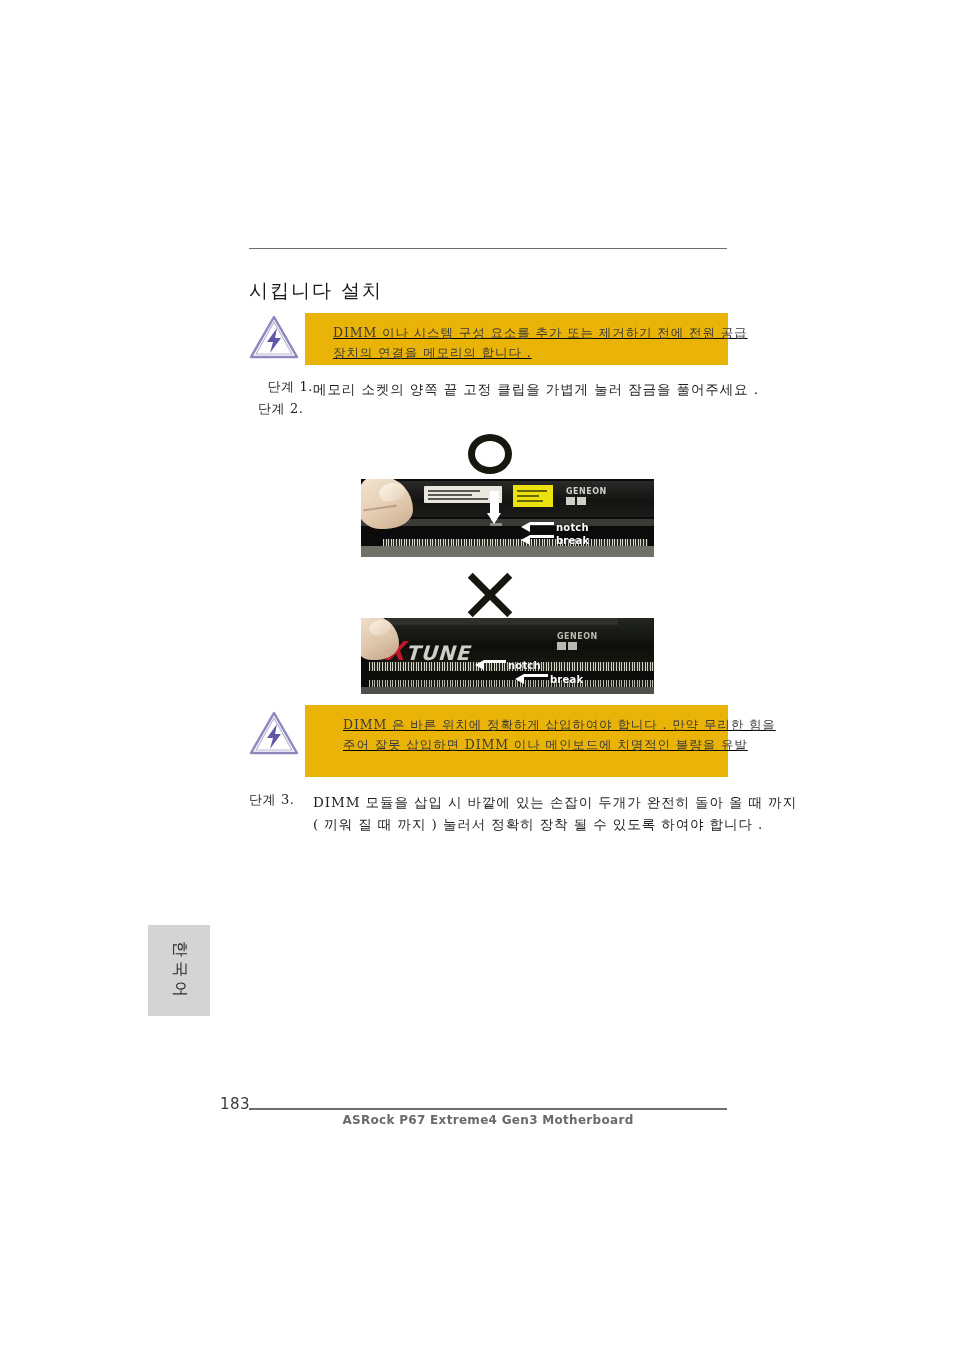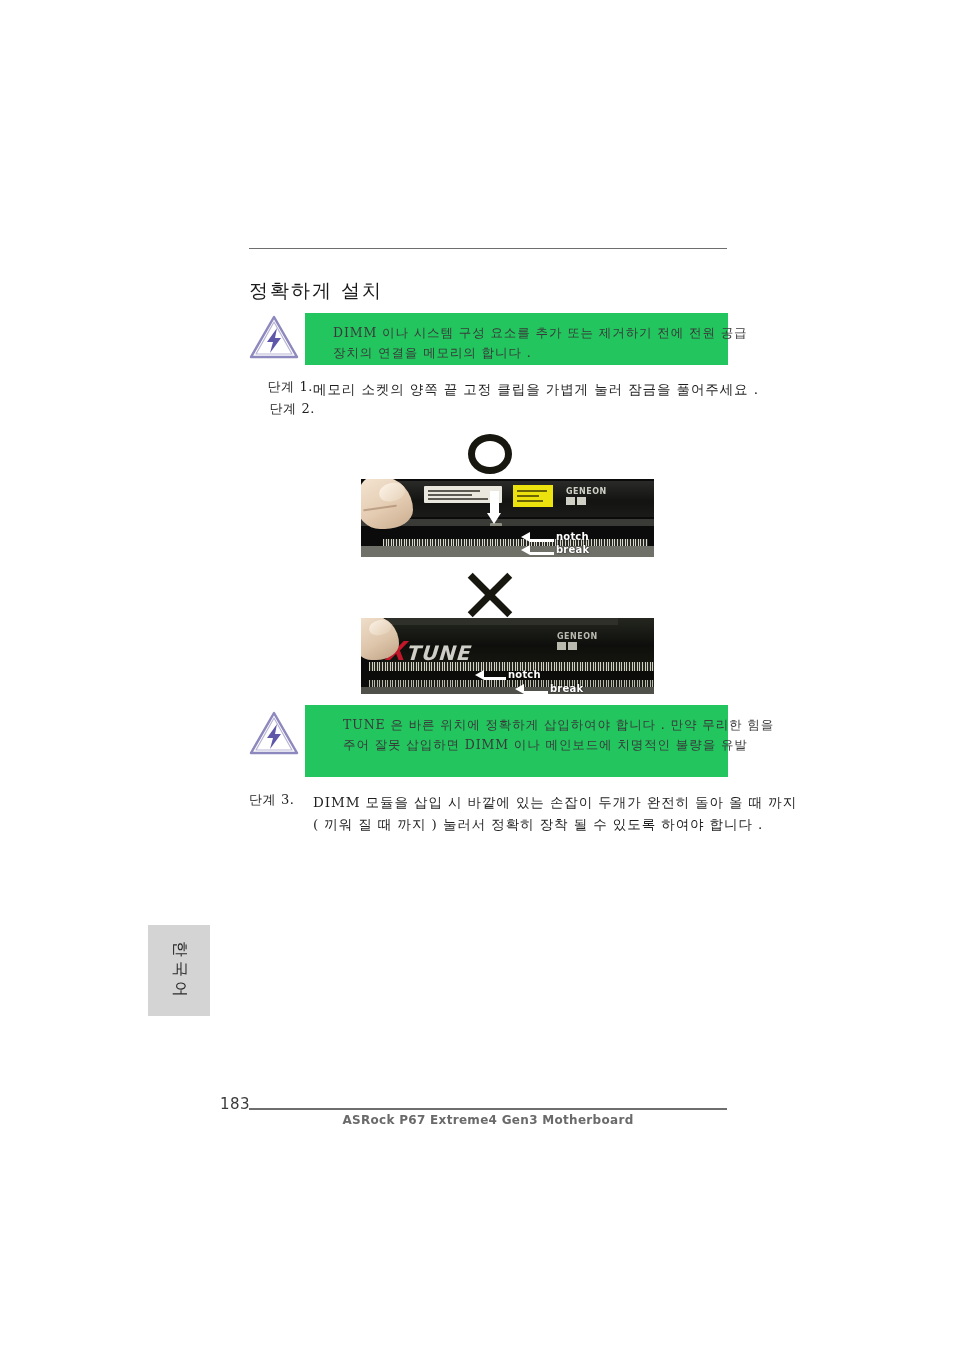--- a/index.html
+++ b/index.html
@@ -48,23 +48,24 @@
   }
   .note .tri-icon {
     position: absolute;
     left: 0;
     top: 0;
     width: 52px;
     height: 48px;
   }
   .note .note-box {
     position: absolute;
-    background: #22c55e;
+    background: #eab308;
     box-sizing: border-box;
     padding: 10px 20px 10px 28px;
+    text-decoration: underline;
   }
   .note-line {
     font-size: 12.5px;
     line-height: 20px;
     color: #3a3a3a;
     letter-spacing: 0.9px;
     white-space: nowrap;
     font-family: "DejaVu Serif", "Liberation Serif", serif;
   }
 
@@ -92,21 +93,21 @@
   }
   .step-body {
     font-size: 13.5px;
     line-height: 22px;
     color: #1f1f1f;
     letter-spacing: 0.9px;
     font-family: "DejaVu Serif", "Liberation Serif", serif;
     white-space: nowrap;
   }
   #step1 { left: 249px; top: 378px; text-align: right; }
-  #step2 { left: 251px; top: 400px; text-align: right; }
+  #step2 { left: 258px; top: 400px; }
   #step3 { left: 249px; top: 791px; }
 
   
   .mark {
     position: absolute;
   }
   .mark-circle {
     width: 44px;
     height: 40px;
     border: 7px solid #17160f;
@@ -276,23 +277,22 @@
     position:absolute; left:16px; top:4px; width:22px; height:15px;
     background: linear-gradient(150deg,#fbf1e4,#e2cdb4);
     border-radius: 50% 50% 45% 45%;
     transform: rotate(-12deg);
   }
 
   
   .callout {
     position: absolute;
     display: flex;
-    align-items: flex-end;
-    white-space: nowrap;
-    margin-top: 9px;
+    align-items: flex-start;
+    white-space: nowrap;
   }
   .callout .ar-line {
     height: 3px;
     background: #ffffff;
   }
   .callout .ar-head {
     width: 0; height: 0;
     border-top: 5px solid transparent;
     border-bottom: 5px solid transparent;
     border-right: 9px solid #ffffff;
@@ -375,21 +375,21 @@
     letter-spacing: 0.3px;
   }
 </style>
 </head>
 <body>
 
 <div class="page">
 
   <div class="top-rule"></div>
 
-  <div class="section-title">정확하게 설치</div>
+  <div class="section-title">시킵니다 설치</div>
 
   <div class="note" id="note1">
     <div class="tri-icon">
       <svg viewBox="0 0 52 48" width="52" height="48" aria-hidden="true">
         <path d="M26 4 L49 44 L3 44 Z" fill="#ffffff" stroke="#8d88bd" stroke-width="2.5" stroke-linejoin="round"></path>
         <path d="M26 9 L44 41 L8 41 Z" fill="#ffffff" stroke="#b9b5d6" stroke-width="1.2" stroke-linejoin="round"></path>
         <path d="M29 15 L19 29 L25 29 L22 40 L33 25 L27 25 Z" fill="#5f57a8"></path>
       </svg>
     </div>
     <div class="note-box">
@@ -497,21 +497,21 @@
 
   <div class="note" id="note2">
     <div class="tri-icon">
       <svg viewBox="0 0 52 48" width="52" height="48" aria-hidden="true">
         <path d="M26 4 L49 44 L3 44 Z" fill="#ffffff" stroke="#8d88bd" stroke-width="2.5" stroke-linejoin="round"></path>
         <path d="M26 9 L44 41 L8 41 Z" fill="#ffffff" stroke="#b9b5d6" stroke-width="1.2" stroke-linejoin="round"></path>
         <path d="M29 15 L19 29 L25 29 L22 40 L33 25 L27 25 Z" fill="#5f57a8"></path>
       </svg>
     </div>
     <div class="note-box">
-      <div class="note-line">TUNE 은 바른 위치에 정확하게 삽입하여야 합니다 . 만약 무리한 힘을</div>
+      <div class="note-line">DIMM 은 바른 위치에 정확하게 삽입하여야 합니다 . 만약 무리한 힘을</div>
       <div class="note-line">주어 잘못 삽입하면 DIMM 이나 메인보드에 치명적인 불량을 유발</div>
     </div>
   </div>
 
   <div class="step" id="step3">
     <div class="step-label">단계 3.</div>
     <div>
       <div class="step-body">DIMM 모듈을 삽입 시 바깥에 있는 손잡이 두개가 완전히 돌아 올 때 까지</div>
       <div class="step-body">( 끼워 질 때 까지 ) 눌러서 정확히 장착 될 수 있도록 하여야 합니다 .</div>
     </div>

